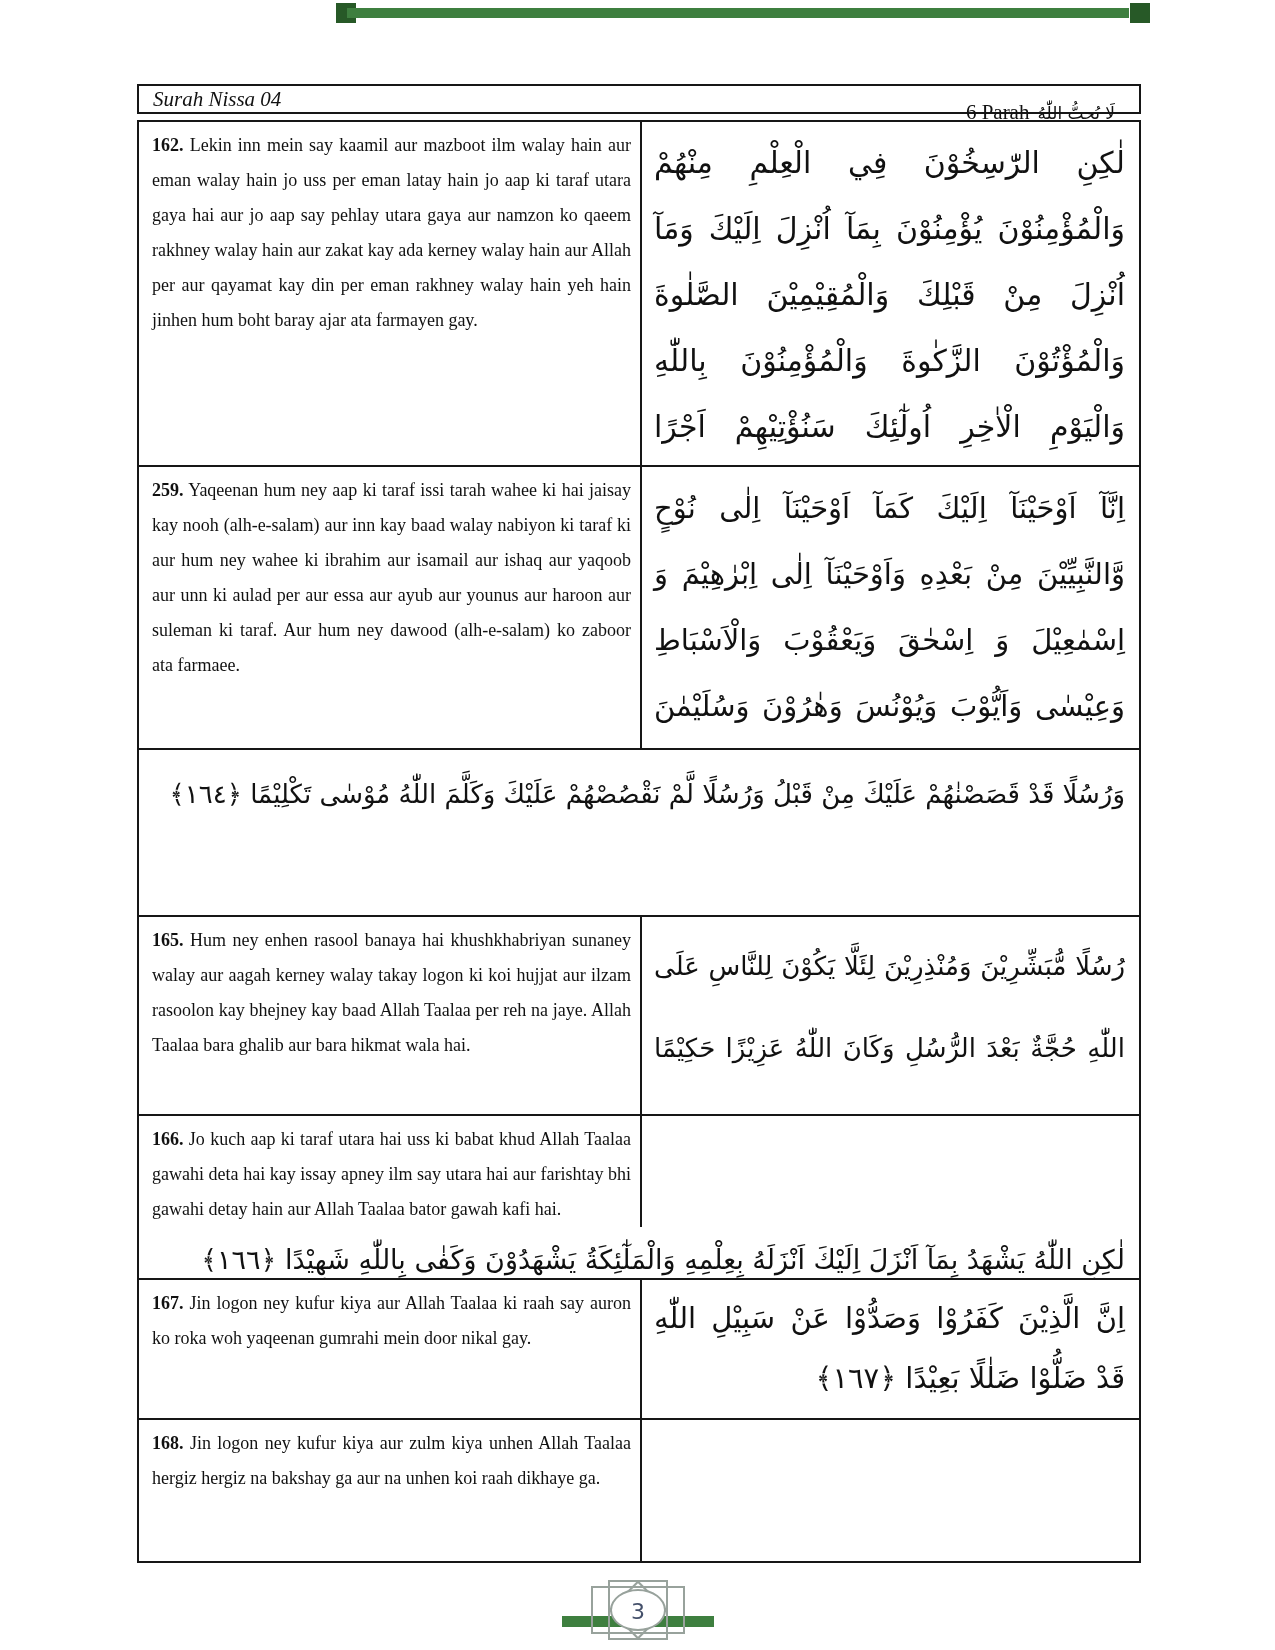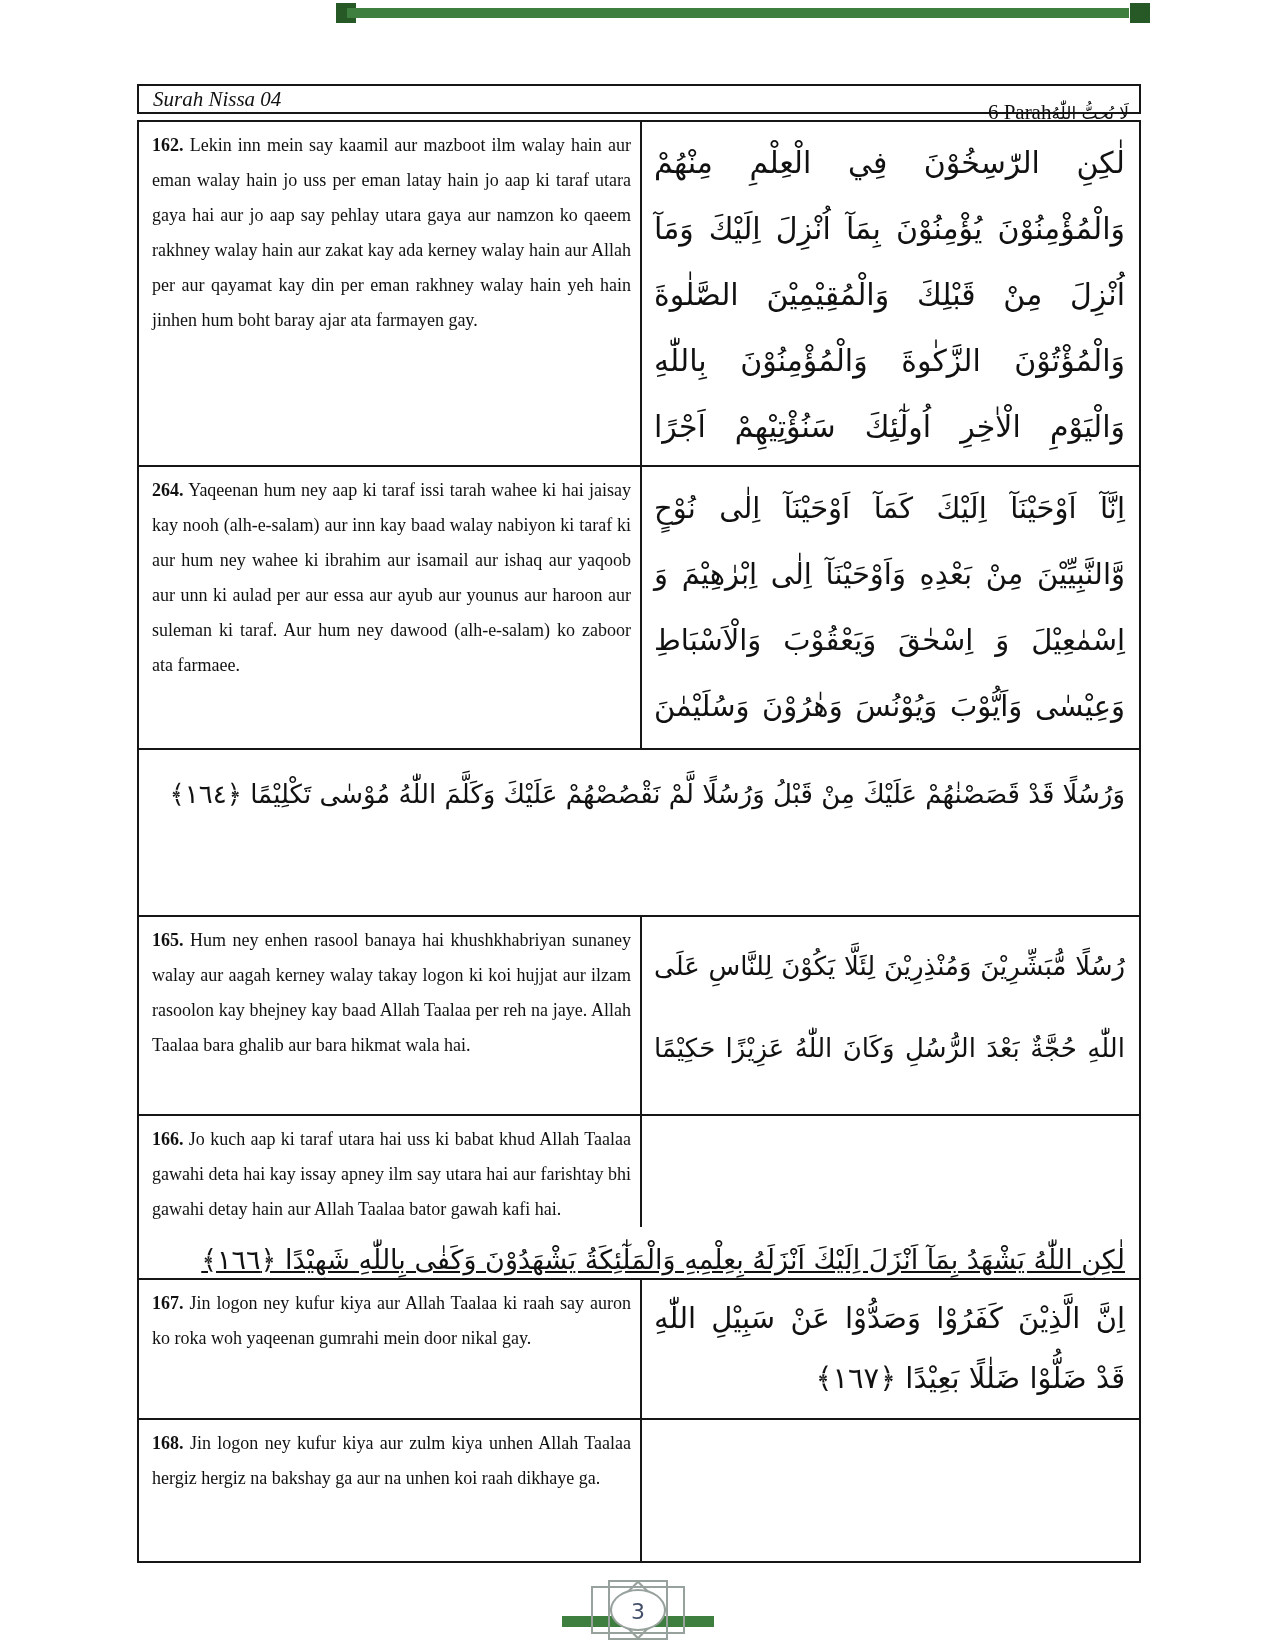--- a/index.html
+++ b/index.html
@@ -14,21 +14,21 @@
   .orn-sq.left{left:336px;} .orn-sq.right{left:1130px;}
 
   
   .header-box{
     position:absolute;left:137px;top:84px;width:1004px;height:30px;
     border:2px solid #161616;box-sizing:border-box;
     display:flex;align-items:center;font-size:21px;
   }
   .hdr-left{position:absolute;left:14px;white-space:nowrap;font-style:italic;}
   .hdr-center{position:absolute;left:0;right:0;text-align:center;}
-  .hdr-right{position:absolute;right:10px;white-space:nowrap;display:flex;align-items:center;margin-top:27px;}
+  .hdr-right{position:absolute;right:24px;white-space:nowrap;display:flex;align-items:center;gap:8px;margin-top:27px;}
   .hdr-arabic{font-family:"DejaVu Sans",sans-serif;font-size:17px;direction:rtl;}
 
   
   .verse-table{
     position:absolute;left:137px;top:120px;width:1004px;height:1443px;
     border:2px solid #161616;box-sizing:border-box;
     display:flex;flex-direction:column;background:#fff;
   }
   .vrow{display:flex;box-sizing:border-box;border-bottom:2px solid #161616;overflow:hidden;}
   .vrow:last-child{border-bottom:none;flex:1;}
@@ -41,21 +41,21 @@
   }
   .cell-en b{font-weight:bold;}
   .cell-ar{
     flex:1;box-sizing:border-box;direction:rtl;text-align:justify;
     padding:8px 14px 0 12px;font-family:"DejaVu Sans",sans-serif;overflow:hidden;
   }
   .ar162{font-size:30px;line-height:66px;}
   .ar163{font-size:29px;line-height:66px;}
   .ar164{font-size:26px;line-height:72px;}
   .ar165{font-size:26px;line-height:82px;}
-  .ar166{font-size:27px;line-height:50px;text-decoration:underline;}
+  .ar166{font-size:27px;line-height:50px;}
   .ar167{font-size:29px;line-height:60px;}
   .ar168{font-size:29px;line-height:64px;}
 
   
   .page-orn{position:absolute;left:586px;top:1576px;width:104px;height:70px;}
   .page-orn .band{position:absolute;left:-24px;top:40px;width:152px;height:11px;background:#3e7f3f;}
   .page-orn .wide-rect{position:absolute;left:5px;top:10px;width:94px;height:48px;border:2px solid #98a29c;box-sizing:border-box;}
   .page-orn .sq{position:absolute;left:22px;top:4px;width:60px;height:60px;border:2px solid #98a29c;box-sizing:border-box;}
   .page-orn .diamond{position:absolute;left:31px;top:13px;width:42px;height:42px;border:2px solid #98a29c;box-sizing:border-box;transform:rotate(45deg);}
   .page-orn .oval{position:absolute;left:24px;top:13px;width:56px;height:42px;border:2px solid #98a29c;border-radius:50%;box-sizing:border-box;background:#fff;}
@@ -82,21 +82,21 @@
 </div>
 
 <div class="verse-table">
 
   <div class="vrow r162">
     <div class="cell-en"><b>162.</b> <span>Lekin inn mein say kaamil aur mazboot ilm walay hain aur eman walay hain jo uss per eman latay hain jo aap ki taraf utara gaya hai aur jo aap say pehlay utara gaya aur namzon ko qaeem rakhney walay hain aur zakat kay ada kerney walay hain aur Allah per aur qayamat kay din per eman rakhney walay hain yeh hain jinhen hum boht baray ajar ata farmayen gay.</span></div>
     <div class="cell-ar ar162">لٰكِنِ الرّٰسِخُوْنَ فِي الْعِلْمِ مِنْهُمْ وَالْمُؤْمِنُوْنَ يُؤْمِنُوْنَ بِمَآ اُنْزِلَ اِلَيْكَ وَمَآ اُنْزِلَ مِنْ قَبْلِكَ وَالْمُقِيْمِيْنَ الصَّلٰوةَ وَالْمُؤْتُوْنَ الزَّكٰوةَ وَالْمُؤْمِنُوْنَ بِاللّٰهِ وَالْيَوْمِ الْاٰخِرِ اُولٰٓئِكَ سَنُؤْتِيْهِمْ اَجْرًا عَظِيْمًا ﴿١٦٢﴾</div>
   </div>
 
   <div class="vrow r163">
-    <div class="cell-en"><b>264.</b> <span>Yaqeenan hum ney aap ki taraf issi tarah wahee ki hai jaisay kay nooh (alh-e-salam) aur inn kay baad walay nabiyon ki taraf ki aur hum ney wahee ki ibrahim aur isamail aur ishaq aur yaqoob aur unn ki aulad per aur essa aur ayub aur younus aur haroon aur suleman ki taraf. Aur hum ney dawood (alh-e-salam) ko zaboor ata farmaee.</span></div>
+    <div class="cell-en"><b>259.</b> <span>Yaqeenan hum ney aap ki taraf issi tarah wahee ki hai jaisay kay nooh (alh-e-salam) aur inn kay baad walay nabiyon ki taraf ki aur hum ney wahee ki ibrahim aur isamail aur ishaq aur yaqoob aur unn ki aulad per aur essa aur ayub aur younus aur haroon aur suleman ki taraf. Aur hum ney dawood (alh-e-salam) ko zaboor ata farmaee.</span></div>
     <div class="cell-ar ar163">اِنَّآ اَوْحَيْنَآ اِلَيْكَ كَمَآ اَوْحَيْنَآ اِلٰى نُوْحٍ وَّالنَّبِيِّيْنَ مِنْ بَعْدِهِ وَاَوْحَيْنَآ اِلٰى اِبْرٰهِيْمَ وَ اِسْمٰعِيْلَ وَ اِسْحٰقَ وَيَعْقُوْبَ وَالْاَسْبَاطِ وَعِيْسٰى وَاَيُّوْبَ وَيُوْنُسَ وَهٰرُوْنَ وَسُلَيْمٰنَ وَاٰتَيْنَا دَاوُدَ زَبُوْرًا ﴿١٦٣﴾</div>
   </div>
 
   <div class="vrow r164">
     <div class="cell-ar ar164">وَرُسُلًا قَدْ قَصَصْنٰهُمْ عَلَيْكَ مِنْ قَبْلُ وَرُسُلًا لَّمْ نَقْصُصْهُمْ عَلَيْكَ وَكَلَّمَ اللّٰهُ مُوْسٰى تَكْلِيْمًا ﴿١٦٤﴾</div>
   </div>
 
   <div class="vrow r165">
     <div class="cell-en"><b>165.</b> <span>Hum ney enhen rasool banaya hai khushkhabriyan sunaney walay aur aagah kerney walay takay logon ki koi hujjat aur ilzam rasoolon kay bhejney kay baad Allah Taalaa per reh na jaye. Allah Taalaa bara ghalib aur bara hikmat wala hai.</span></div>
     <div class="cell-ar ar165">رُسُلًا مُّبَشِّرِيْنَ وَمُنْذِرِيْنَ لِئَلَّا يَكُوْنَ لِلنَّاسِ عَلَى اللّٰهِ حُجَّةٌ بَعْدَ الرُّسُلِ وَكَانَ اللّٰهُ عَزِيْزًا حَكِيْمًا ﴿١٦٥﴾</div>

